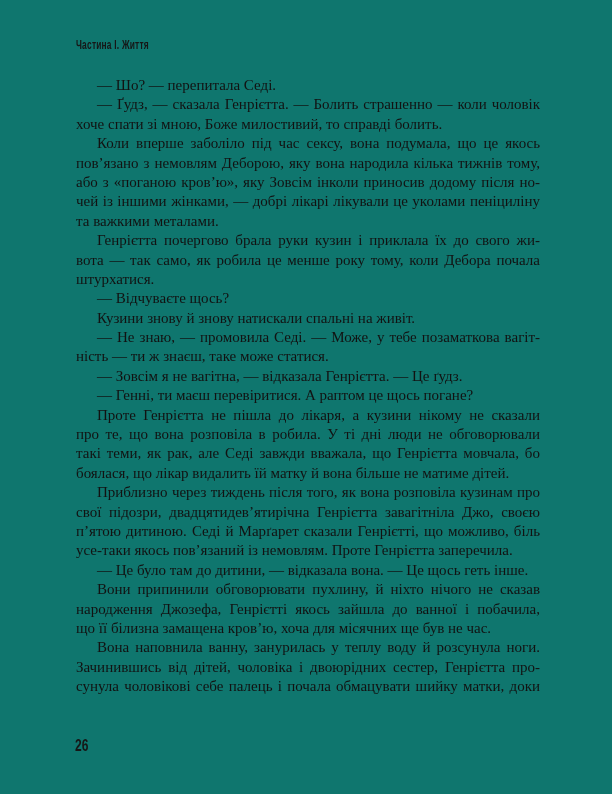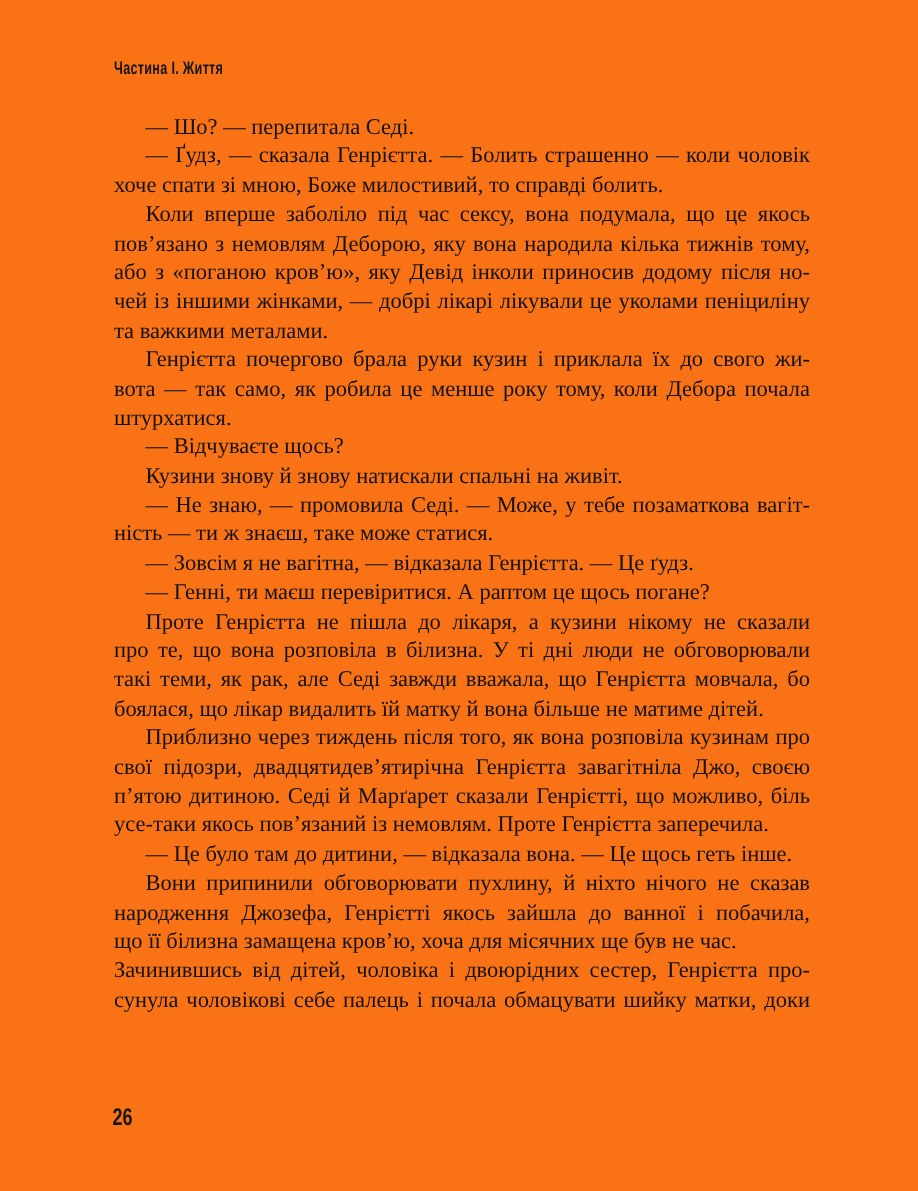--- a/index.html
+++ b/index.html
@@ -4,21 +4,21 @@
 <style>
   html, body {
     margin: 0;
     padding: 0;
     background: #ffffff;
   }
   .book-page {
     position: relative;
     width: 612px;
     height: 794px;
-    background: #f97316;
+    background: #0f766e;
     overflow: hidden;
     font-family: "Liberation Serif", serif;
     color: #121212;
   }
   .running-header {
     position: absolute;
     left: 76px;
     top: 38px;
     font-family: "Liberation Sans", sans-serif;
     font-size: 12px;
@@ -74,21 +74,21 @@
       <div class="para">
         <div class="line indent last">— Шо? — перепитала Седі.</div>
       </div>
       <div class="para">
         <div class="line indent">— Ґудз, — сказала Генрієтта. — Болить страшенно — коли чоловік</div>
         <div class="line last">хоче спати зі мною, Боже милостивий, то справді болить.</div>
       </div>
       <div class="para">
         <div class="line indent">Коли вперше заболіло під час сексу, вона подумала, що це якось</div>
         <div class="line">пов’язано з немовлям Деборою, яку вона народила кілька тижнів тому,</div>
-        <div class="line">або з «поганою кров’ю», яку Девід інколи приносив додому після но-</div>
+        <div class="line">або з «поганою кров’ю», яку Зовсім інколи приносив додому після но-</div>
         <div class="line">чей із іншими жінками, — добрі лікарі лікували це уколами пеніциліну</div>
         <div class="line last">та важкими металами.</div>
       </div>
       <div class="para">
         <div class="line indent">Генрієтта почергово брала руки кузин і приклала їх до свого жи-</div>
         <div class="line">вота — так само, як робила це менше року тому, коли Дебора почала</div>
         <div class="line last">штурхатися.</div>
       </div>
       <div class="para">
         <div class="line indent last">— Відчуваєте щось?</div>
@@ -101,38 +101,39 @@
         <div class="line last"><span>ність — ти ж знаєш, таке </span><span class="em">може</span><span> статися.</span></div>
       </div>
       <div class="para">
         <div class="line indent last">— Зовсім я не вагітна, — відказала Генрієтта. — Це ґудз.</div>
       </div>
       <div class="para">
         <div class="line indent last">— Генні, ти маєш перевіритися. А раптом це щось погане?</div>
       </div>
       <div class="para">
         <div class="line indent">Проте Генрієтта не пішла до лікаря, а кузини нікому не сказали</div>
-        <div class="line">про те, що вона розповіла в білизна. У ті дні люди не обговорювали</div>
+        <div class="line">про те, що вона розповіла в робила. У ті дні люди не обговорювали</div>
         <div class="line">такі теми, як рак, але Седі завжди вважала, що Генрієтта мовчала, бо</div>
         <div class="line last">боялася, що лікар видалить їй матку й вона більше не матиме дітей.</div>
       </div>
       <div class="para">
         <div class="line indent">Приблизно через тиждень після того, як вона розповіла кузинам про</div>
         <div class="line">свої підозри, двадцятидев’ятирічна Генрієтта завагітніла Джо, своєю</div>
         <div class="line">п’ятою дитиною. Седі й Марґарет сказали Генрієтті, що можливо, біль</div>
         <div class="line last">усе-таки якось пов’язаний із немовлям. Проте Генрієтта заперечила.</div>
       </div>
       <div class="para">
         <div class="line indent last">— Це було там до дитини, — відказала вона. — Це щось геть інше.</div>
       </div>
       <div class="para">
         <div class="line indent">Вони припинили обговорювати пухлину, й ніхто нічого не сказав</div>
         <div class="line">народження Джозефа, Генрієтті якось зайшла до ванної і побачила,</div>
         <div class="line last">що її білизна замащена кров’ю, хоча для місячних ще був не час.</div>
       </div>
       <div class="para">
+        <div class="line indent">Вона наповнила ванну, занурилась у теплу воду й розсунула ноги.</div>
         <div class="line">Зачинившись від дітей, чоловіка і двоюрідних сестер, Генрієтта про-</div>
         <div class="line">сунула чоловікові себе палець і почала обмацувати шийку матки, доки</div>
       </div>
     </div>
 
   <div class="page-number">26</div>
 </div>
 
 </body></html>

